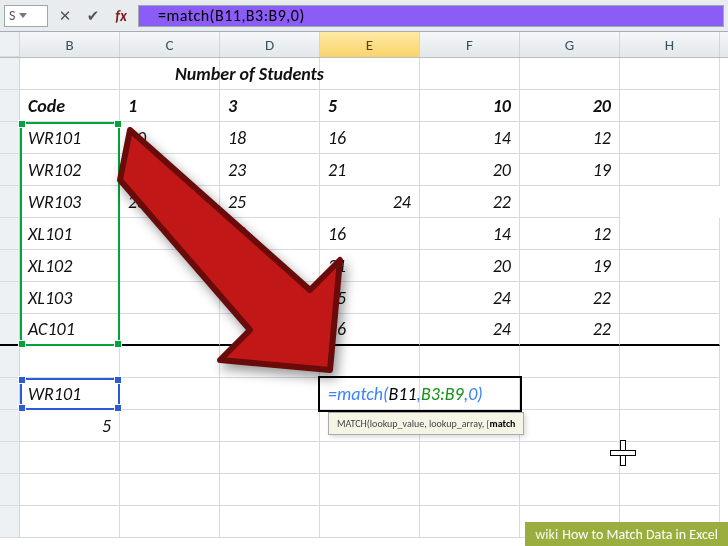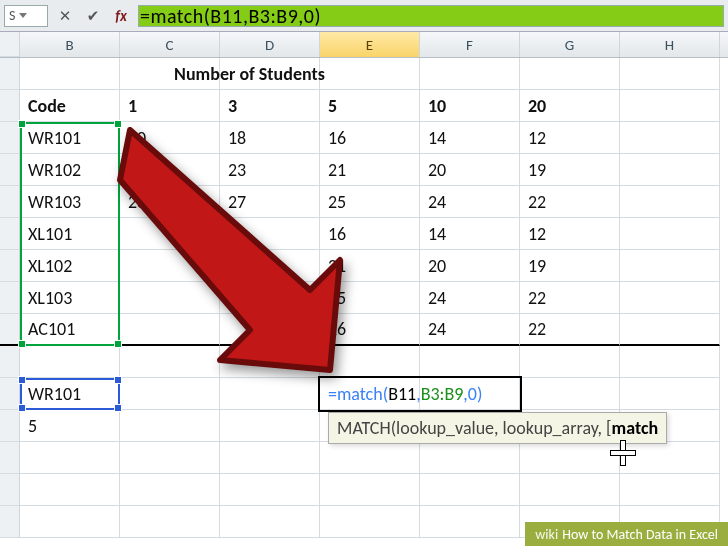--- a/index.html
+++ b/index.html
@@ -30,25 +30,25 @@
     align-items: center;
     padding: 0 4px;
     font-size: 14px;
     color: #555;
   }
   .dd { display: inline-block; border-top: 5px solid #777; border-left: 4px solid transparent; border-right: 4px solid transparent; margin-left: 4px;}
   .fbtn { width: 22px; height: 22px; display:flex; align-items:center; justify-content:center; color:#555; font-size:15px;}
   .fx { font-style: italic; font-weight: bold; color:#7f1d1d;}
   .formula-input {
     flex: 1;
-    background: #84cc16;
+    background: #8b5cf6;
     border: 1px solid #9aa;
     height: 22px;
-    padding: 0 1px;
-    font-size: 20px;
+    padding: 0 19px;
+    font-size: 16px;
     font-family: Calibri, Arial, sans-serif;
     letter-spacing: 0.5px;
     display:flex;
     align-items:center;
   }
   .col-headers {
     display: grid;
     grid-template-columns: 20px repeat(7, 100px);
     height: 26px;
     background: linear-gradient(#f5f7f9,#e3e7ea);
@@ -66,35 +66,36 @@
     background: linear-gradient(#ffe9a6,#f9d46a);
     color: #5a4200;
   }
   .grid {
     position: relative;
   }
   .row {
     display: grid;
     grid-template-columns: 20px repeat(7, 100px);
     height: 32px;
+    font-style: italic;
   }
   .cell {
     border-right: 1px solid #d5dce1;
     border-bottom: 1px solid #d5dce1;
     display: flex;
     align-items: center;
     padding: 0 8px;
     font-size: 18px;
     color: #111;
     white-space: nowrap;
     overflow: visible;
     position: relative;
   }
   .cell.center { justify-content: center; }
-  .cell.right { justify-content: flex-start; }
+  .cell.right { justify-content: flex-end; }
   .rowhead {
     border-right: 1px solid #cfd6db;
     border-bottom: 1px solid #d5dce1;
     background: #eef1f3;
   }
   .bold { font-weight: 600; }
   .title-row .cell { border-bottom: 1px solid #d5dce1; }
   .thick-bottom .cell { border-bottom: 2px solid #000; }
   .thick-bottom .rowhead { border-bottom: 2px solid #000; }
 
@@ -127,21 +128,21 @@
   }
 
   .tok-blue { color: #000000; }
   .tok-green { color: #1a8f1a; }
   .tok-black { color: #3b82f6; }
 
   .tooltip {
     position: absolute;
     background: #f5f5e6;
     border: 1px solid #aaa;
-    font-size: 18px;
+    font-size: 10px;
     color: #444;
     padding: 4px 8px;
     white-space: nowrap;
     box-shadow: 2px 2px 5px rgba(0,0,0,0.15);
   }
   .tooltip .tb { font-weight: bold; color:#000; }
 
   .big-arrow {
     position: absolute;
     left: 110px;
@@ -295,23 +296,20 @@
   </div>
   <div class="row">
     <div class="rowhead"></div>
     <div class="cell">
         <span>WR103</span>
       </div>
     <div class="cell">
         <span>28</span>
       </div>
     <div class="cell">
-        <span>27</span>
-      </div>
-    <div class="cell">
         <span>25</span>
       </div>
     <div class="cell right">
         <span>24</span>
       </div>
     <div class="cell right">
         <span>22</span>
       </div>
     <div class="cell"></div>
   </div>

